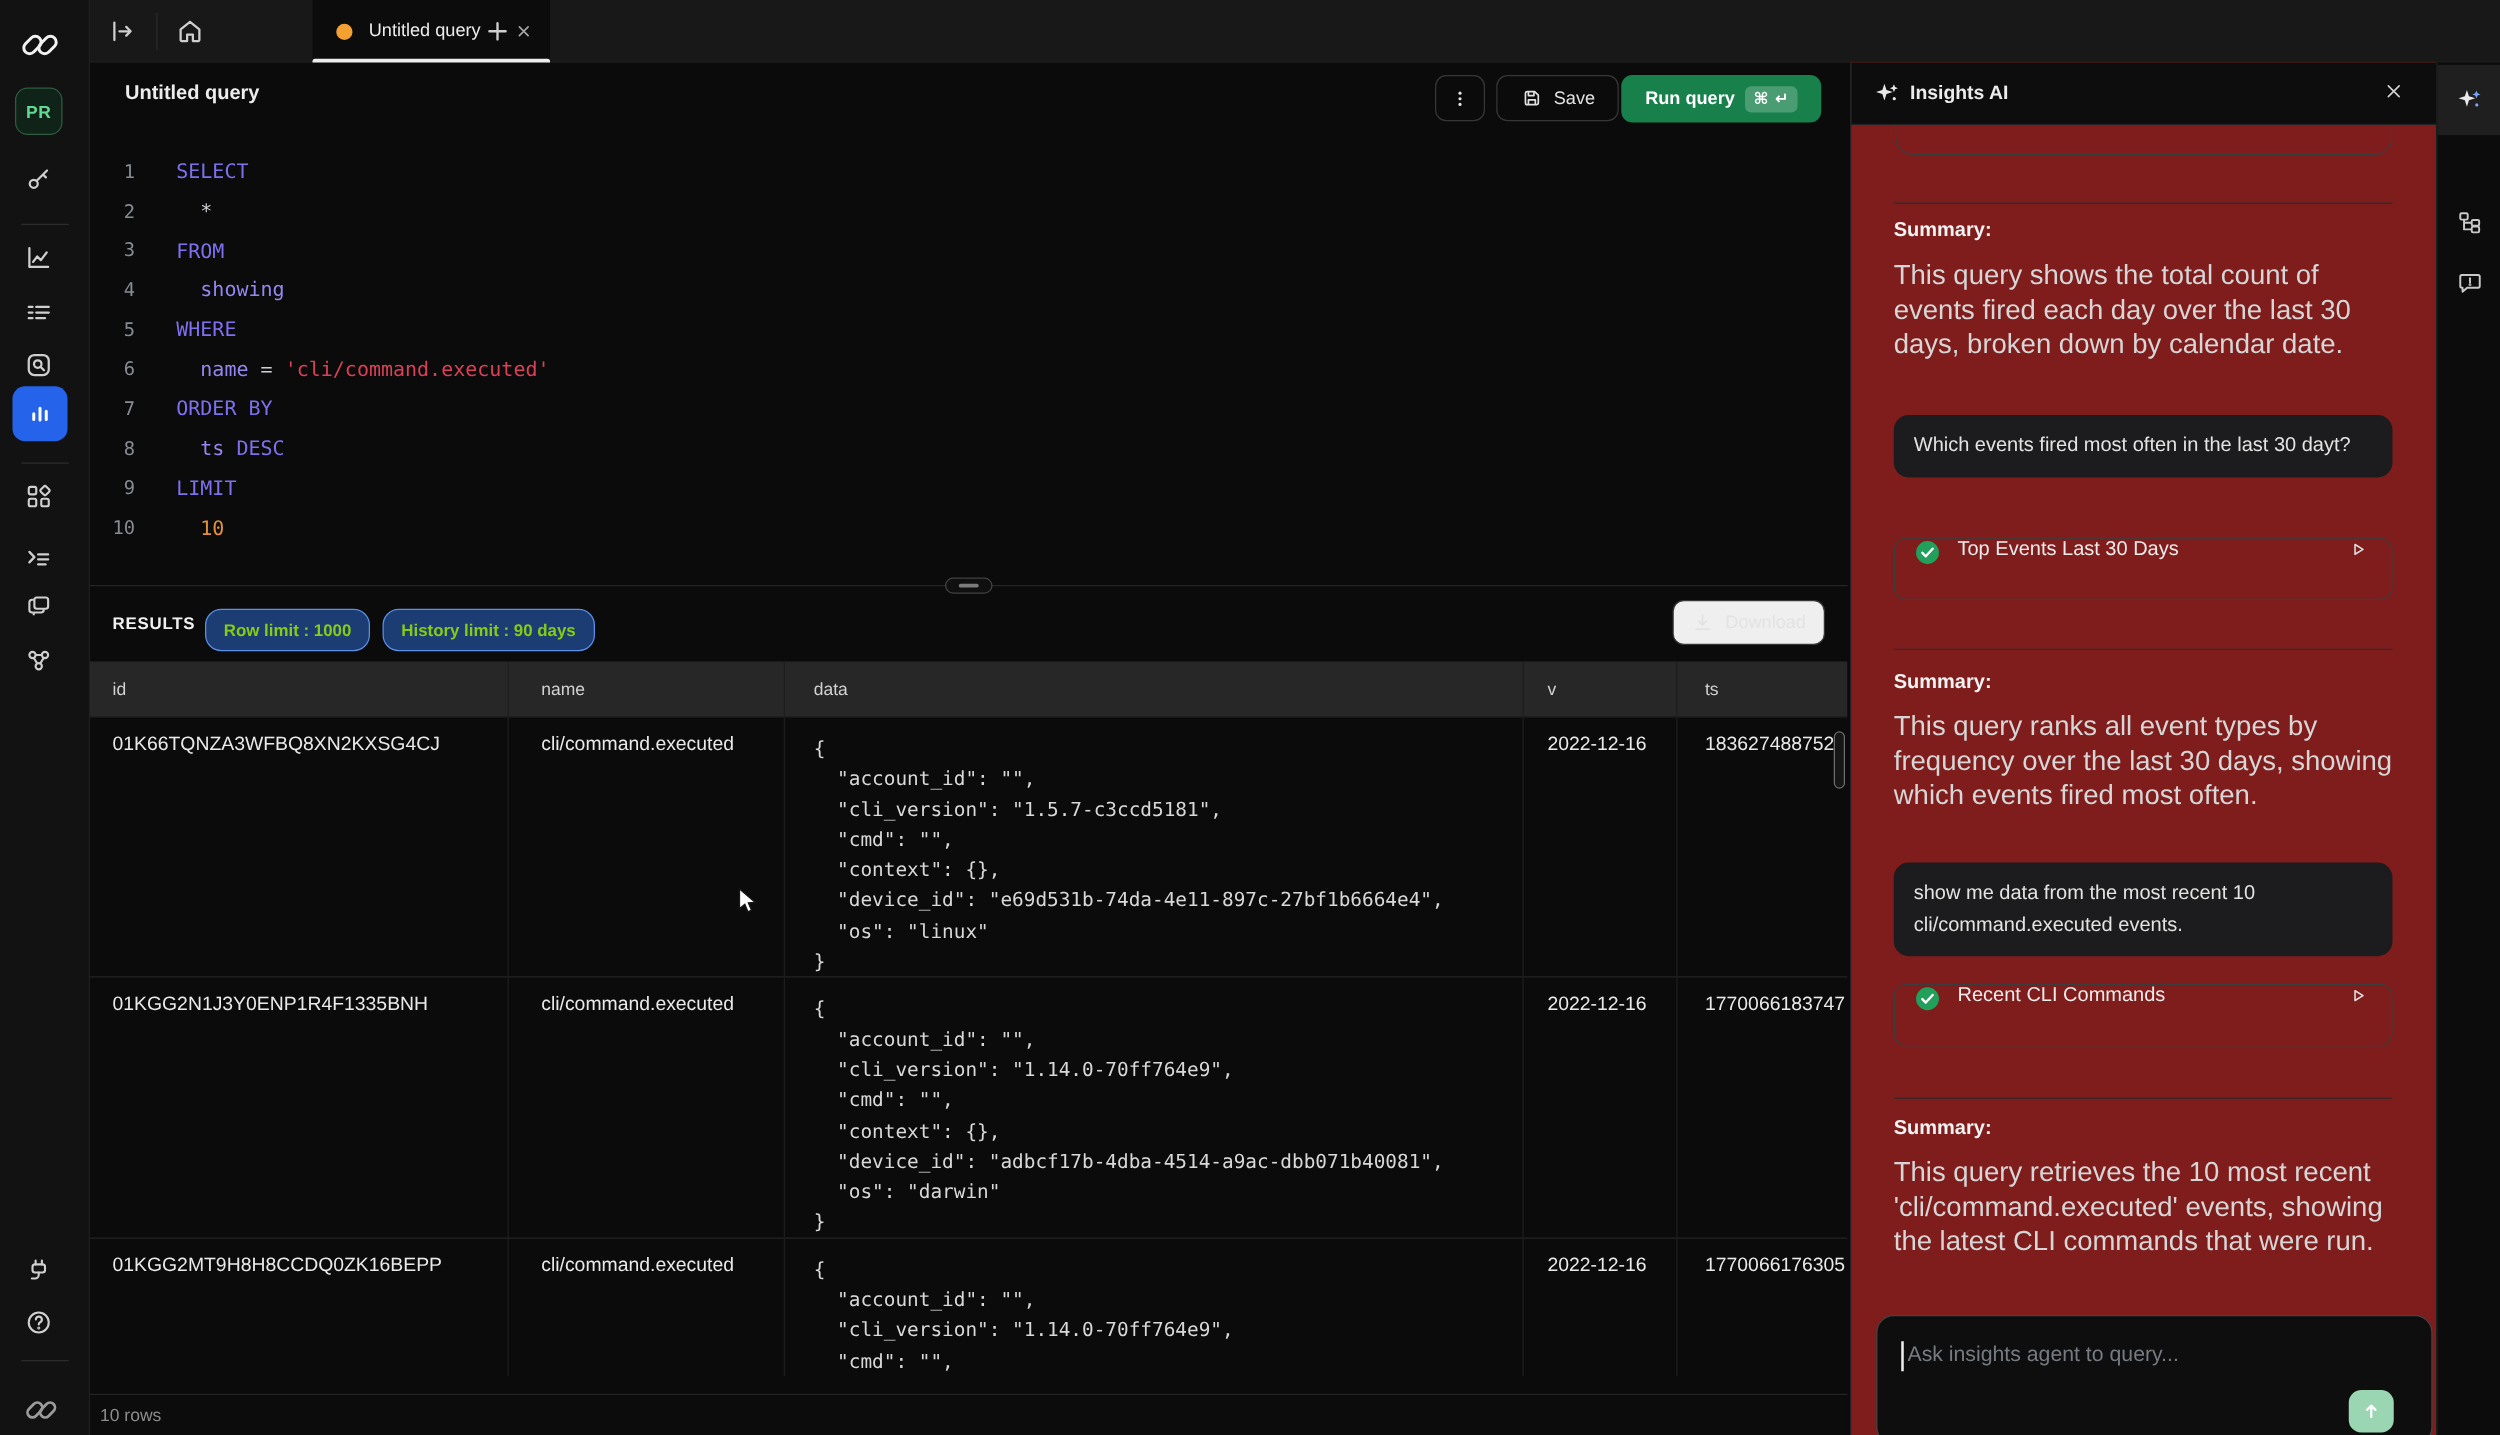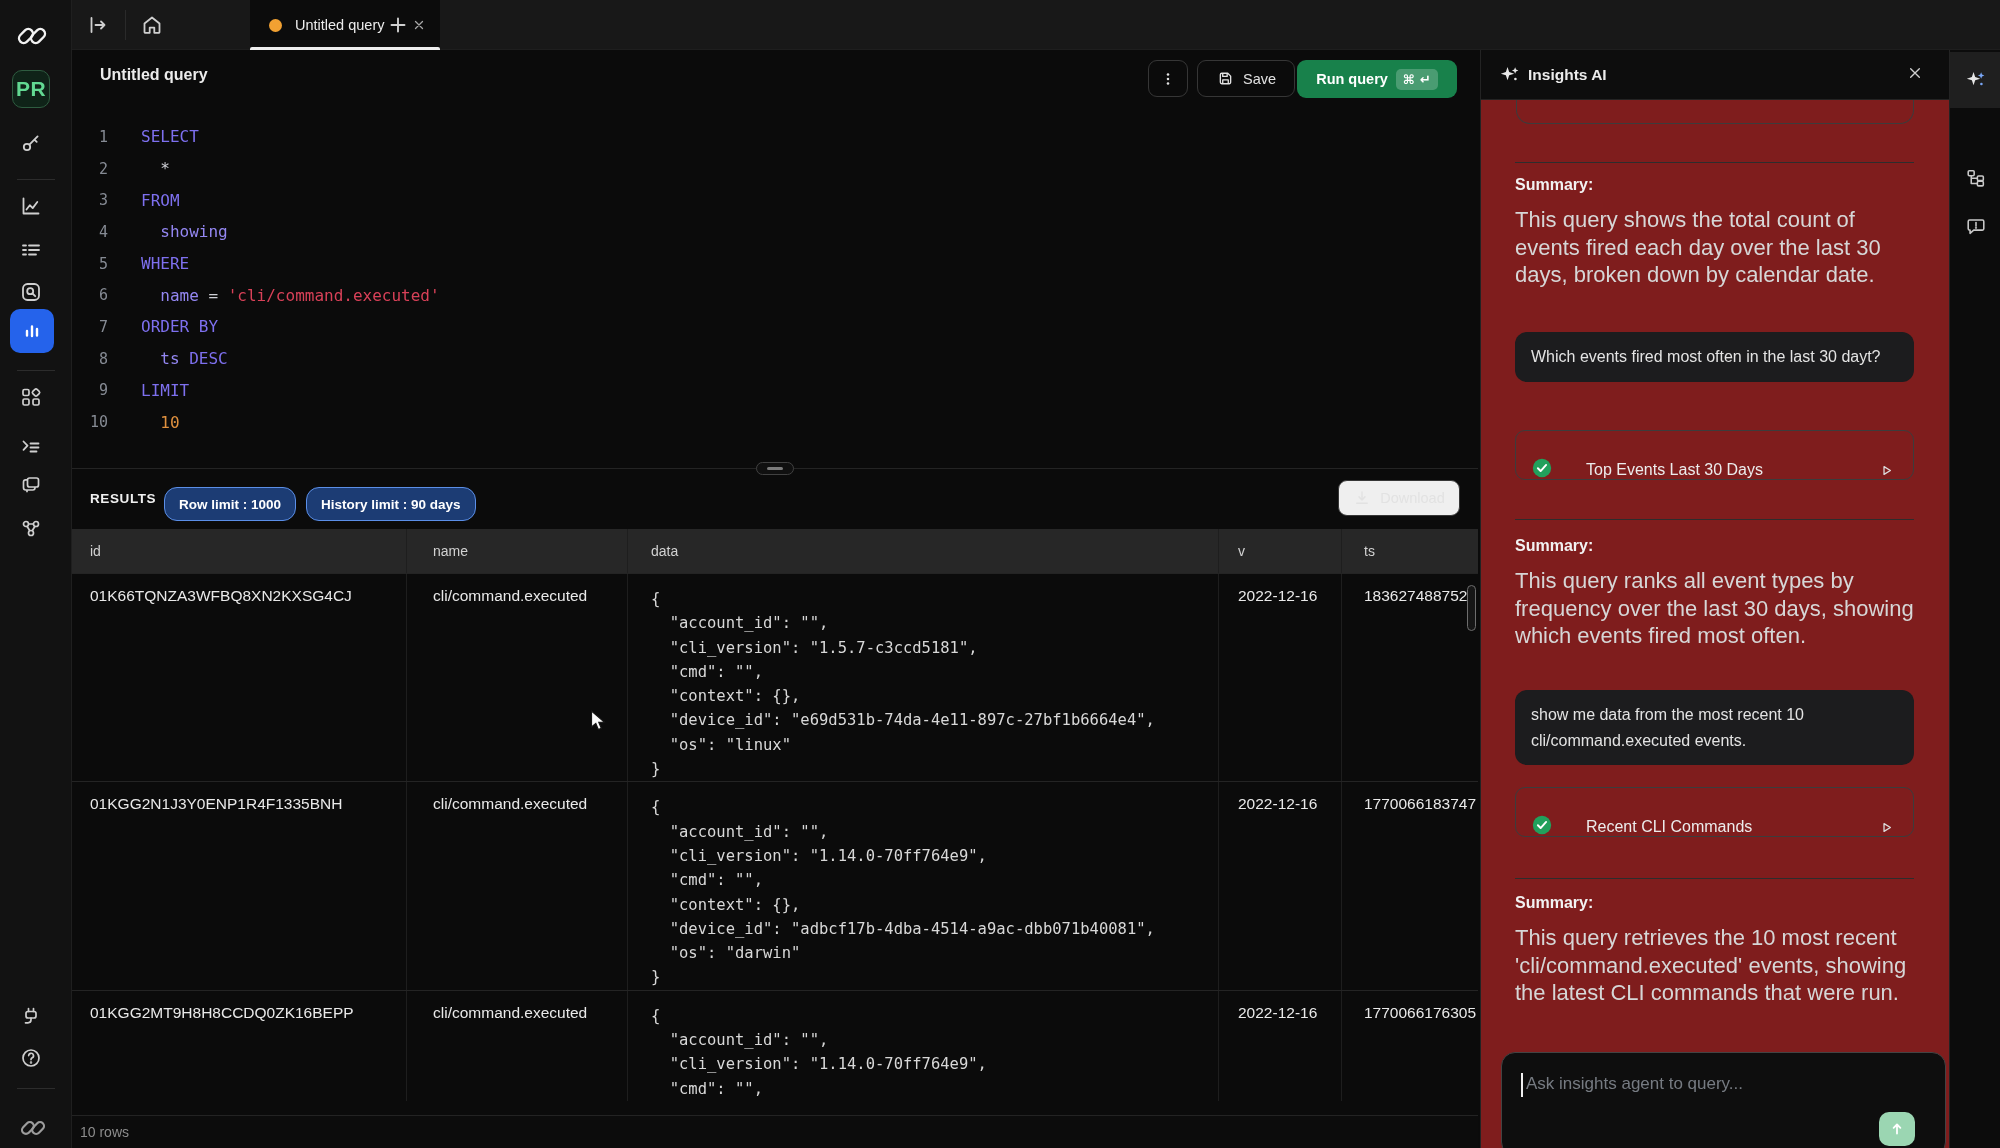--- a/index.html
+++ b/index.html
@@ -6,21 +6,21 @@
   html,body { background:#000; }
   body { font-family:"Liberation Sans", sans-serif; }
   .screen { position:relative; width:2000px; height:1148px; background:#0b0b0b; overflow:hidden; color:#e6e6e6; }
   svg { display:block; }
 
   
   .sidebar { position:absolute; left:0; top:0; width:72px; height:1148px; background:#121212; border-right:1px solid #1f1f1f; }
   .side-item { position:absolute; color:#cfcfcf; cursor:pointer; }
   .side-div { position:absolute; left:17px; width:38px; height:1px; background:#2c2c2c; }
   .avatar { position:absolute; left:12px; top:70px; width:38px; height:38px; border-radius:10px;
-            background:#0f2318; border:1px solid #2e5c40; color:#62d992; font-size:21px; font-weight:700;
+            background:#0f2318; border:1px solid #2e5c40; color:#62d992; font-size:14px; font-weight:700;
             display:flex; align-items:center; justify-content:center; letter-spacing:.5px; }
   .active-tool { position:absolute; left:10px; top:309px; width:44px; height:44px; border-radius:10px;
                  background:#2563eb; display:flex; align-items:center; justify-content:center; color:#fff; }
 
   
   .tabbar { position:absolute; left:72px; top:0; width:1928px; height:50px; background:#181818; border-bottom:1px solid #1e1e1e; }
   .tab-icon-btn { position:absolute; top:13px; color:#cfcfcf; cursor:pointer; }
   .tab-sep { position:absolute; top:10px; width:1px; height:30px; background:#2a2a2a; }
   .tab { position:absolute; left:178px; top:0; width:190px; height:50px; background:#0c0c0c; display:flex; align-items:center; cursor:pointer; }
   .tab::after { content:""; position:absolute; left:0; right:0; bottom:0; height:3px; background:#ededed; border-radius:2px 2px 0 0; }
@@ -49,21 +49,21 @@
 
   
   .split-line { position:absolute; left:72px; top:468px; width:1406px; height:1px; background:#242424; }
   .drag-handle { position:absolute; left:756px; top:462px; width:38px; height:13px; border-radius:7px;
                  background:#101010; border:1px solid #414141; display:flex; align-items:center; justify-content:center; cursor:row-resize; }
   .drag-handle i { width:16px; height:3px; border-radius:2px; background:#7b7b7b; }
 
   
   .results-label { position:absolute; left:90px; top:491px; font-size:13.5px; font-weight:700; letter-spacing:.6px; color:#f0f0f0; }
   .pill { position:absolute; top:487px; height:26px; padding:16px 14px; border-radius:13px; background:#1c3c74;
-          border:1.5px solid #5b8fe8; color:#ffffff; font-size:13.5px; font-weight:600; display:flex; align-items:center; cursor:pointer; }
+          border:1.5px solid #5b8fe8; color:#84cc16; font-size:13.5px; font-weight:600; display:flex; align-items:center; cursor:pointer; }
   .pill-1 { left:164px; } .pill-2 { left:306px; }
   .btn-download { left:1338px; top:480px; width:122px; height:36px; position:absolute; border:1px solid #363636; border-radius:9px;
                   display:flex; align-items:center; justify-content:center; gap:9px; color:#e2e2e2; font-size:14.5px; cursor:pointer; }
 
   
   .table { position:absolute; left:72px; top:529px; width:1406px; height:586px; overflow:hidden; font-size:15.5px; }
   .t-head, .tr { display:grid; grid-template-columns:334px 221px 591px 123px 137px; }
   .t-head { height:44px; background:#272727; color:#d2d2d2; font-size:14px; }
   .t-head > div { display:flex; align-items:center; }
   .tr { border-top:1px solid #242424; cursor:default; }
@@ -86,21 +86,21 @@
   .ins-close { position:absolute; right:26px; top:15px; color:#cfcfcf; cursor:pointer; }
   .ins-spark { position:absolute; left:18px; top:14px; }
   .frag { position:absolute; left:35px; top:38px; width:398px; height:36px; border:1px solid #3c3c3c; border-top:none;
           border-radius:0 0 14px 14px; z-index:1; }
   .ins-div { position:absolute; left:34px; width:399px; height:1px; background:#2d2d2d; }
   .sum-label { position:absolute; left:34px; font-size:16px; font-weight:700; color:#f2f2f2; }
   .sum-text { position:absolute; left:34px; width:402px; font-size:22px; line-height:27.5px; color:#d6d6d6; }
   .bubble { position:absolute; left:34px; width:399px; border-radius:12px; background:#1c1c1e; padding:12px 16px;
             font-size:16px; line-height:25.5px; color:#e3e3e3; }
   .qcard { position:absolute; left:34px; width:399px; height:50px; border:1px solid #3c3c3c; border-radius:10px;
-           display:flex; align-items:flex-end; cursor:pointer;gap:20px; }
+           display:flex; align-items:flex-start; cursor:pointer; }
   .qcard .chk { margin-left:15px; }
   .qcard .qtitle { margin-left:13px; font-size:16px; color:#ececec; }
   .qcard .play { margin-left:auto; margin-right:18px; color:#dedede; cursor:pointer; }
   .ask { position:absolute; left:20px; top:1002px; width:445px; height:104px; border:1.3px solid #434343; border-radius:14px; background:#0e0e0e; }
   .ask-caret { position:absolute; left:19px; top:20px; width:1.5px; height:24px; background:#f0f0f0; }
   .ask-input { position:absolute; left:24px; top:16px; width:340px; height:30px; background:transparent; border:none; outline:none;
                color:#d5d5d5; font-size:17px; font-family:"Liberation Sans", sans-serif; }
   .ask-input::placeholder { color:#767b82; }
   .ask-send { position:absolute; right:30px; bottom:9px; width:36px; height:34px; border-radius:10px; background:#9bd6b2; border:none;
               display:flex; align-items:center; justify-content:center; cursor:pointer; }

